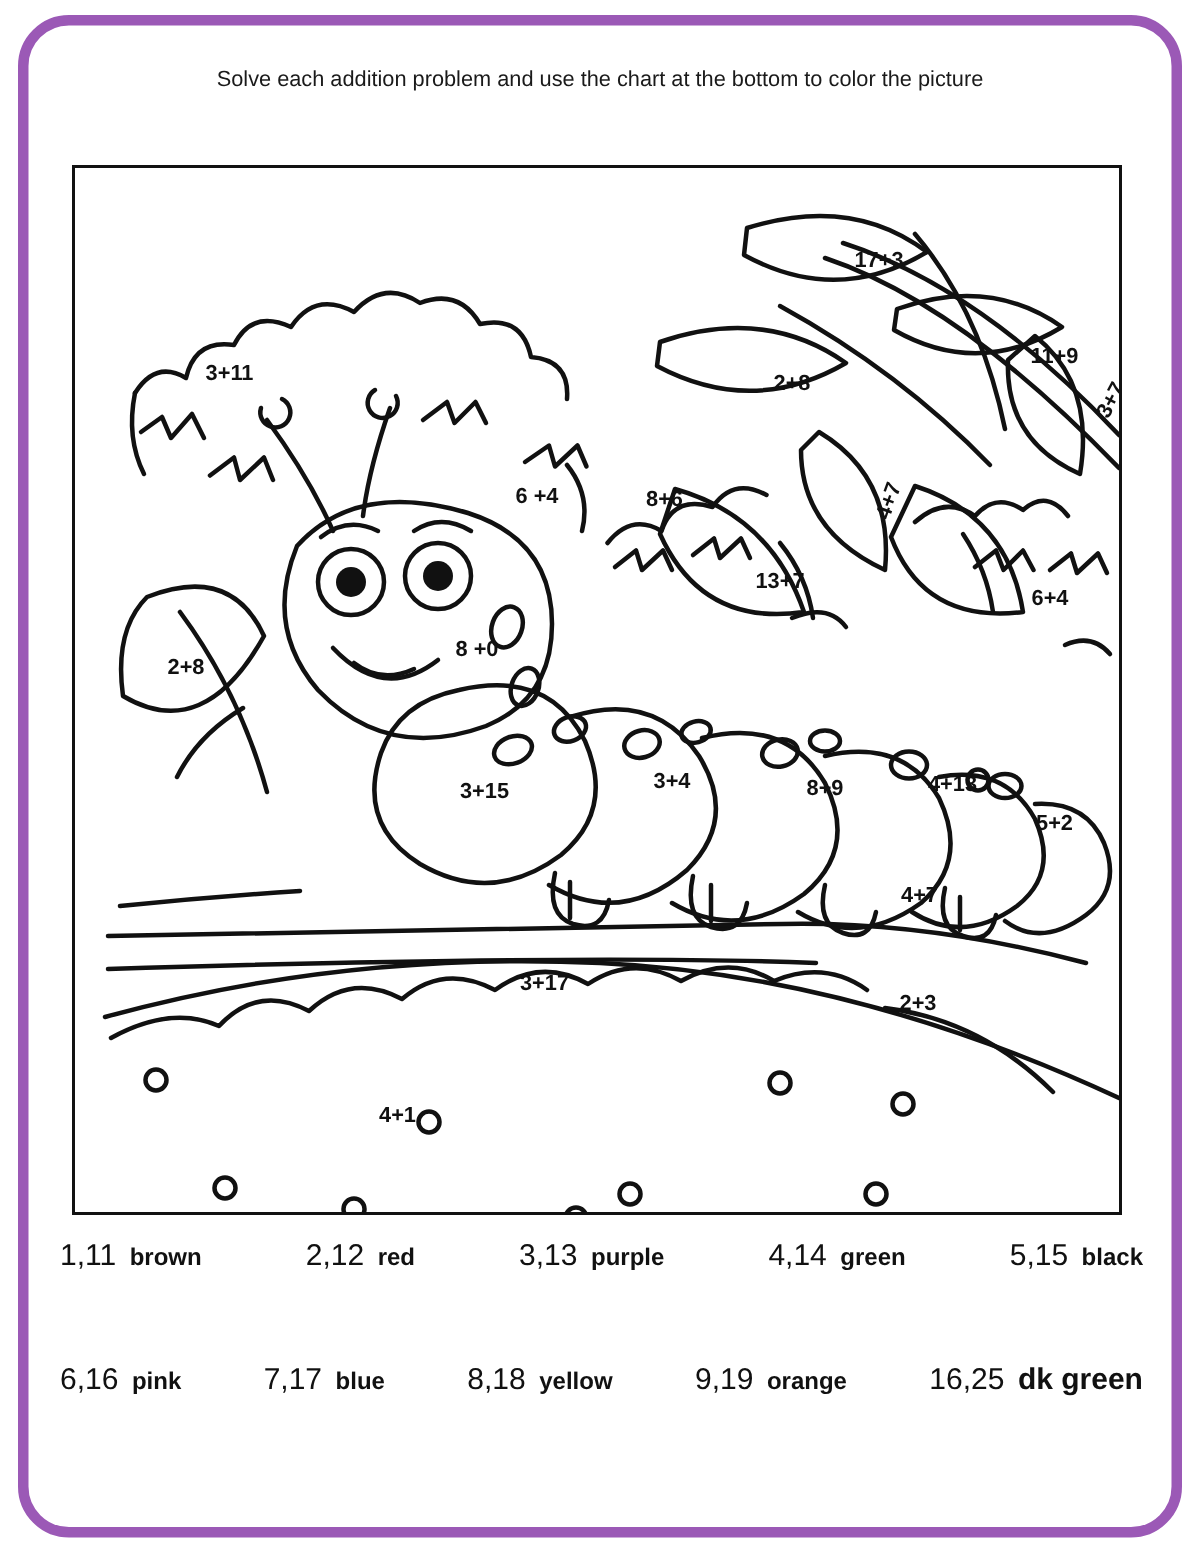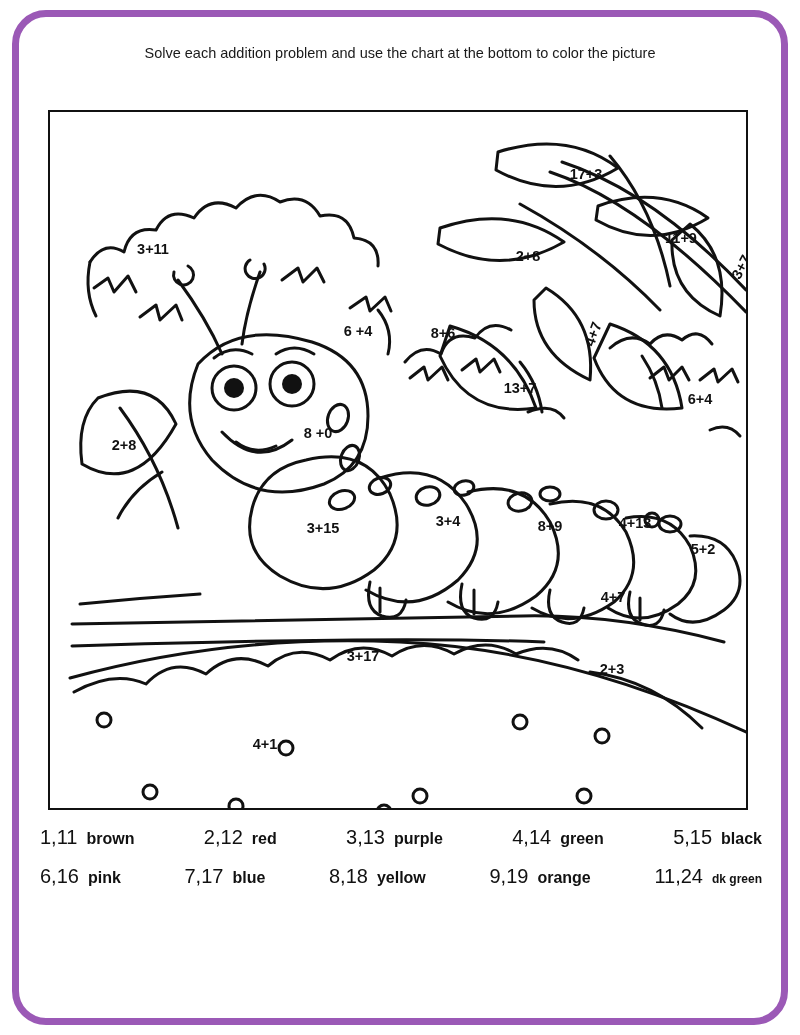--- a/index.html
+++ b/index.html
@@ -94,21 +94,22 @@
   .legend-nums {
     font-size: 20px;
     color: #111;
   }
   .legend-color {
     font-size: 16px;
     font-weight: bold;
     color: #111;
   }
   .legend-color.small {
-    font-size: 12px;
+    font-size: 20px;
+    margin-top: 44px;
   }
   .footer {
     position: absolute;
     left: 0;
     top: 945px;
     width: 740px;
     text-align: center;
     font-size: 14.5px;
     color: #111;
     border-top: 2px solid #111;
@@ -227,21 +228,21 @@
           <circle cx="470" cy="610" r="7"></circle>
           <circle cx="552" cy="624" r="7"></circle>
           <circle cx="534" cy="684" r="7"></circle>
           <circle cx="602" cy="408" r="7"></circle>
         </g>
       </svg>
 
       <div class="eq" style="left:103px;top:137px;">3+11</div>
       <div class="eq" style="left:536px;top:62px;">17+3</div>
       <div class="eq" style="left:478px;top:144px;">2+8</div>
-      <div class="eq" style="left:631px;top:126px;">11+9</div>
+      <div class="eq" style="left:653px;top:126px;">11+9</div>
       <div class="eq" style="left:691px;top:155px;transform:translate(-50%,-50%) rotate(-62deg);">3+7</div>
       <div class="eq" style="left:543px;top:222px;transform:translate(-50%,-50%) rotate(-70deg);">4+7</div>
       <div class="eq" style="left:308px;top:219px;">6 +4</div>
       <div class="eq" style="left:393px;top:221px;">8+6</div>
       <div class="eq" style="left:470px;top:276px;">13+7</div>
       <div class="eq" style="left:650px;top:287px;">6+4</div>
       <div class="eq" style="left:712px;top:287px;">3+11</div>
       <div class="eq" style="left:74px;top:333px;">2+8</div>
       <div class="eq" style="left:268px;top:321px;">8 +0</div>
       <div class="eq" style="left:273px;top:416px;">3+15</div>
@@ -289,21 +290,21 @@
         </div>
         <div class="legend-item">
           <span class="legend-nums">8,18</span>
           <span class="legend-color">yellow</span>
         </div>
         <div class="legend-item">
           <span class="legend-nums">9,19</span>
           <span class="legend-color">orange</span>
         </div>
         <div class="legend-item">
-          <span class="legend-nums">11,24</span>
+          <span class="legend-nums">16,25</span>
           <span class="legend-color small">dk green</span>
         </div>
       </div>
     </div>
 
 
   </div>
 </div>
 
 </body></html>

